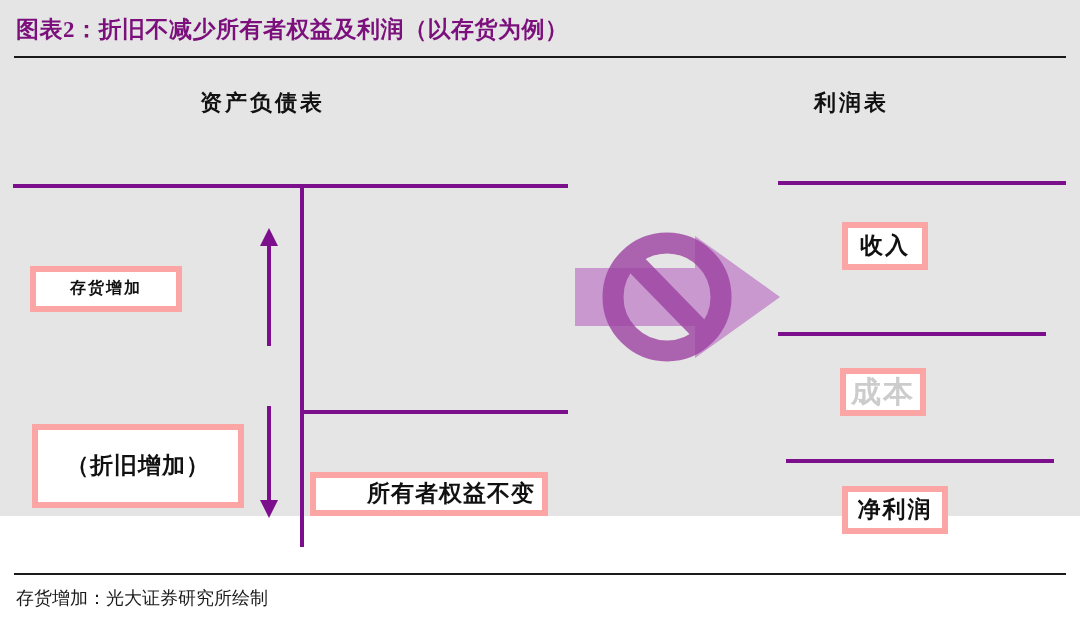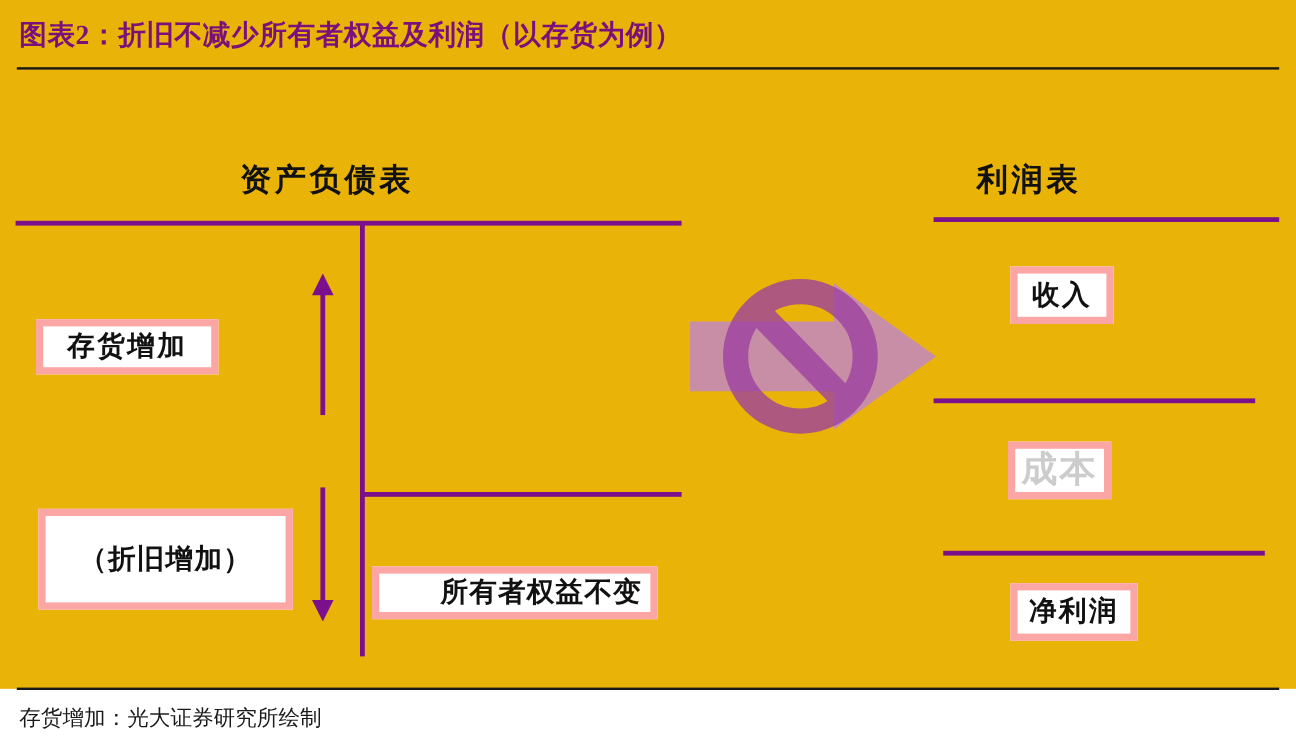--- a/index.html
+++ b/index.html
@@ -6,22 +6,22 @@
   html, body {
     width: 1080px;
     height: 622px;
     background: #ffffff;
     font-family: "Liberation Serif", "DejaVu Serif", serif;
     overflow: hidden;
   }
   #figure {
     position: relative;
     width: 1080px;
-    height: 574px;
-    background: #eab308;
+    height: 516px;
+    background: #e5e5e5;
   }
 
   
   .fig-title {
     position: absolute;
     left: 16px;
     top: 14px;
     font-size: 23px;
     font-weight: bold;
     color: #7B0F7B;
@@ -53,27 +53,26 @@
     top: 586px;
     font-size: 18px;
     color: #1a1a1a;
     white-space: nowrap;
     font-family: "Liberation Serif", "DejaVu Serif", serif;
   }
 
   
   .panel-heading {
     position: absolute;
-    font-size: 26px;
+    font-size: 22px;
     font-weight: bold;
     color: #111111;
     letter-spacing: 3px;
     white-space: nowrap;
     font-family: Liberation Mono, monospace;
-    margin-top: 44px;
   }
   #heading-balance { left: 200px; top: 88px; }
   #heading-income  { left: 814px; top: 88px; }
 
   
   .hline { position: absolute; height: 4px; background: #7B0F8C; }
   .vline { position: absolute; width: 4px; background: #7B0F8C; }
 
   
   #bs-top-line   { left: 13px;  top: 184px; width: 555px; }
@@ -96,21 +95,21 @@
     display: flex;
     align-items: center;
     justify-content: center;
     flex-direction: column;
     line-height: 1.18;
     white-space: nowrap;
     font-family: "Liberation Serif", "DejaVu Serif", serif;
   }
   #box-inventory {
     left: 30px; top: 266px; width: 152px; height: 46px;
-    font-size: 23px; letter-spacing: 2px;
+    font-size: 16px; letter-spacing: 2px; font-family: Liberation Mono, monospace;
   }
   #box-fixed-assets {
     left: 32px; top: 424px; width: 212px; height: 84px;
     font-size: 23px; letter-spacing: 1px;
   }
   #box-equity {
     left: 310px; top: 472px; width: 238px; height: 44px;
     font-size: 23px; letter-spacing: 1px; padding-left: 44px;
   }
   #box-revenue {

